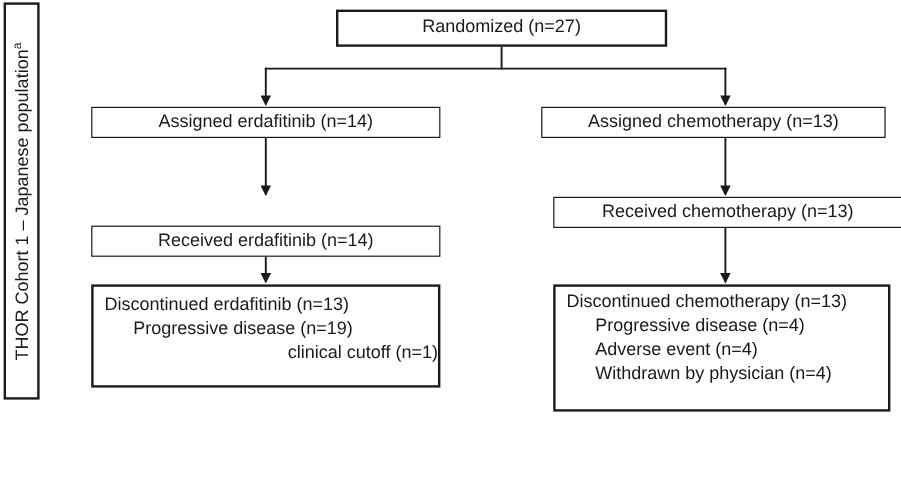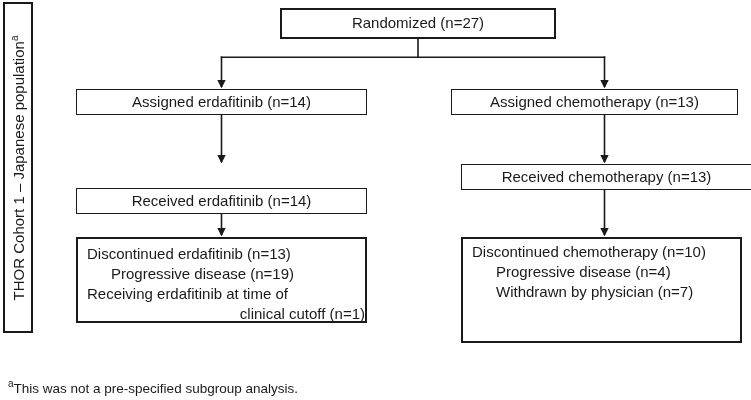--- a/index.html
+++ b/index.html
@@ -104,31 +104,30 @@
 
   <div class="box center box-assigned-left">
     <span>Assigned erdafitinib (n=14)</span>
   </div>
   <div class="box center box-received-left">
     <span>Received erdafitinib (n=14)</span>
   </div>
   <div class="box thick box-disc-left">
     <div class="line ind-0">Discontinued erdafitinib (n=13)</div>
     <div class="line ind-2">Progressive disease (n=19)</div>
-    <div class="line ind-0">Receiving erdafitinib at time of</div>
     <div class="line ind-1">clinical cutoff (n=1)</div>
   </div>
 
   <div class="box center box-assigned-right">
     <span>Assigned chemotherapy (n=13)</span>
   </div>
   <div class="box center box-received-right">
     <span>Received chemotherapy (n=13)</span>
   </div>
   <div class="box thick box-disc-right">
-    <div class="line ind-0">Discontinued chemotherapy (n=10)</div>
+    <div class="line ind-0">Discontinued chemotherapy (n=13)</div>
     <div class="line ind-2">Progressive disease (n=4)</div>
-    <div class="line ind-2">Withdrawn by physician (n=7)</div>
+    <div class="line ind-2">Adverse event (n=4)</div>
+    <div class="line ind-2">Withdrawn by physician (n=4)</div>
   </div>
 
-  <div class="footnote"><sup>a</sup><span>This was not a pre-specified subgroup analysis.</span></div>
 
 </div>
 
 </body></html>

